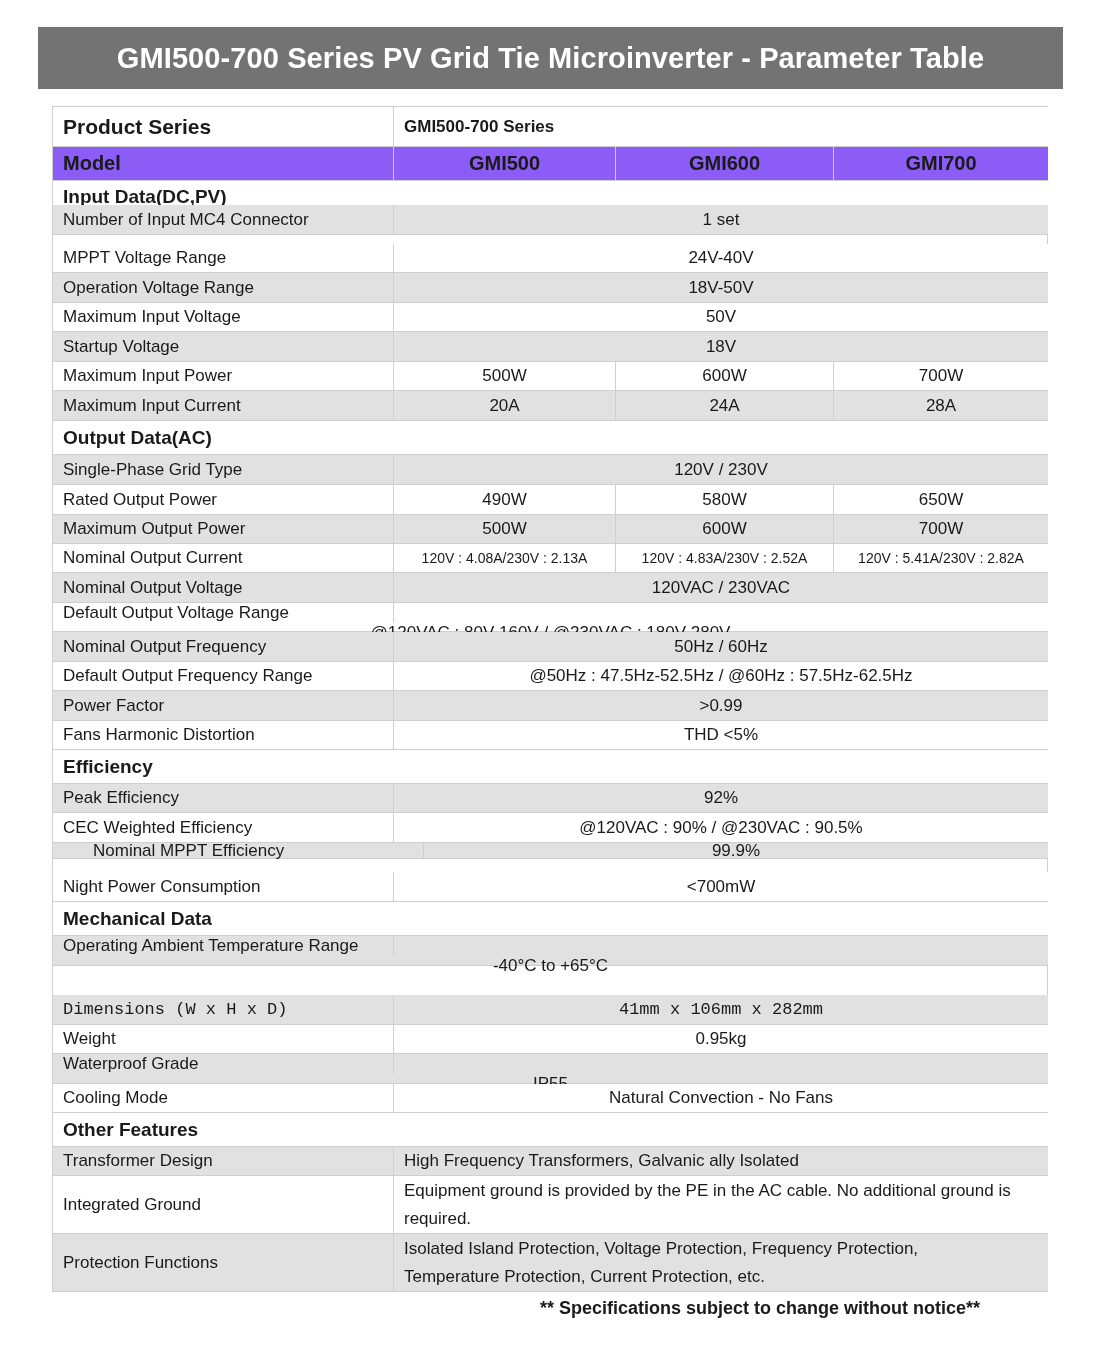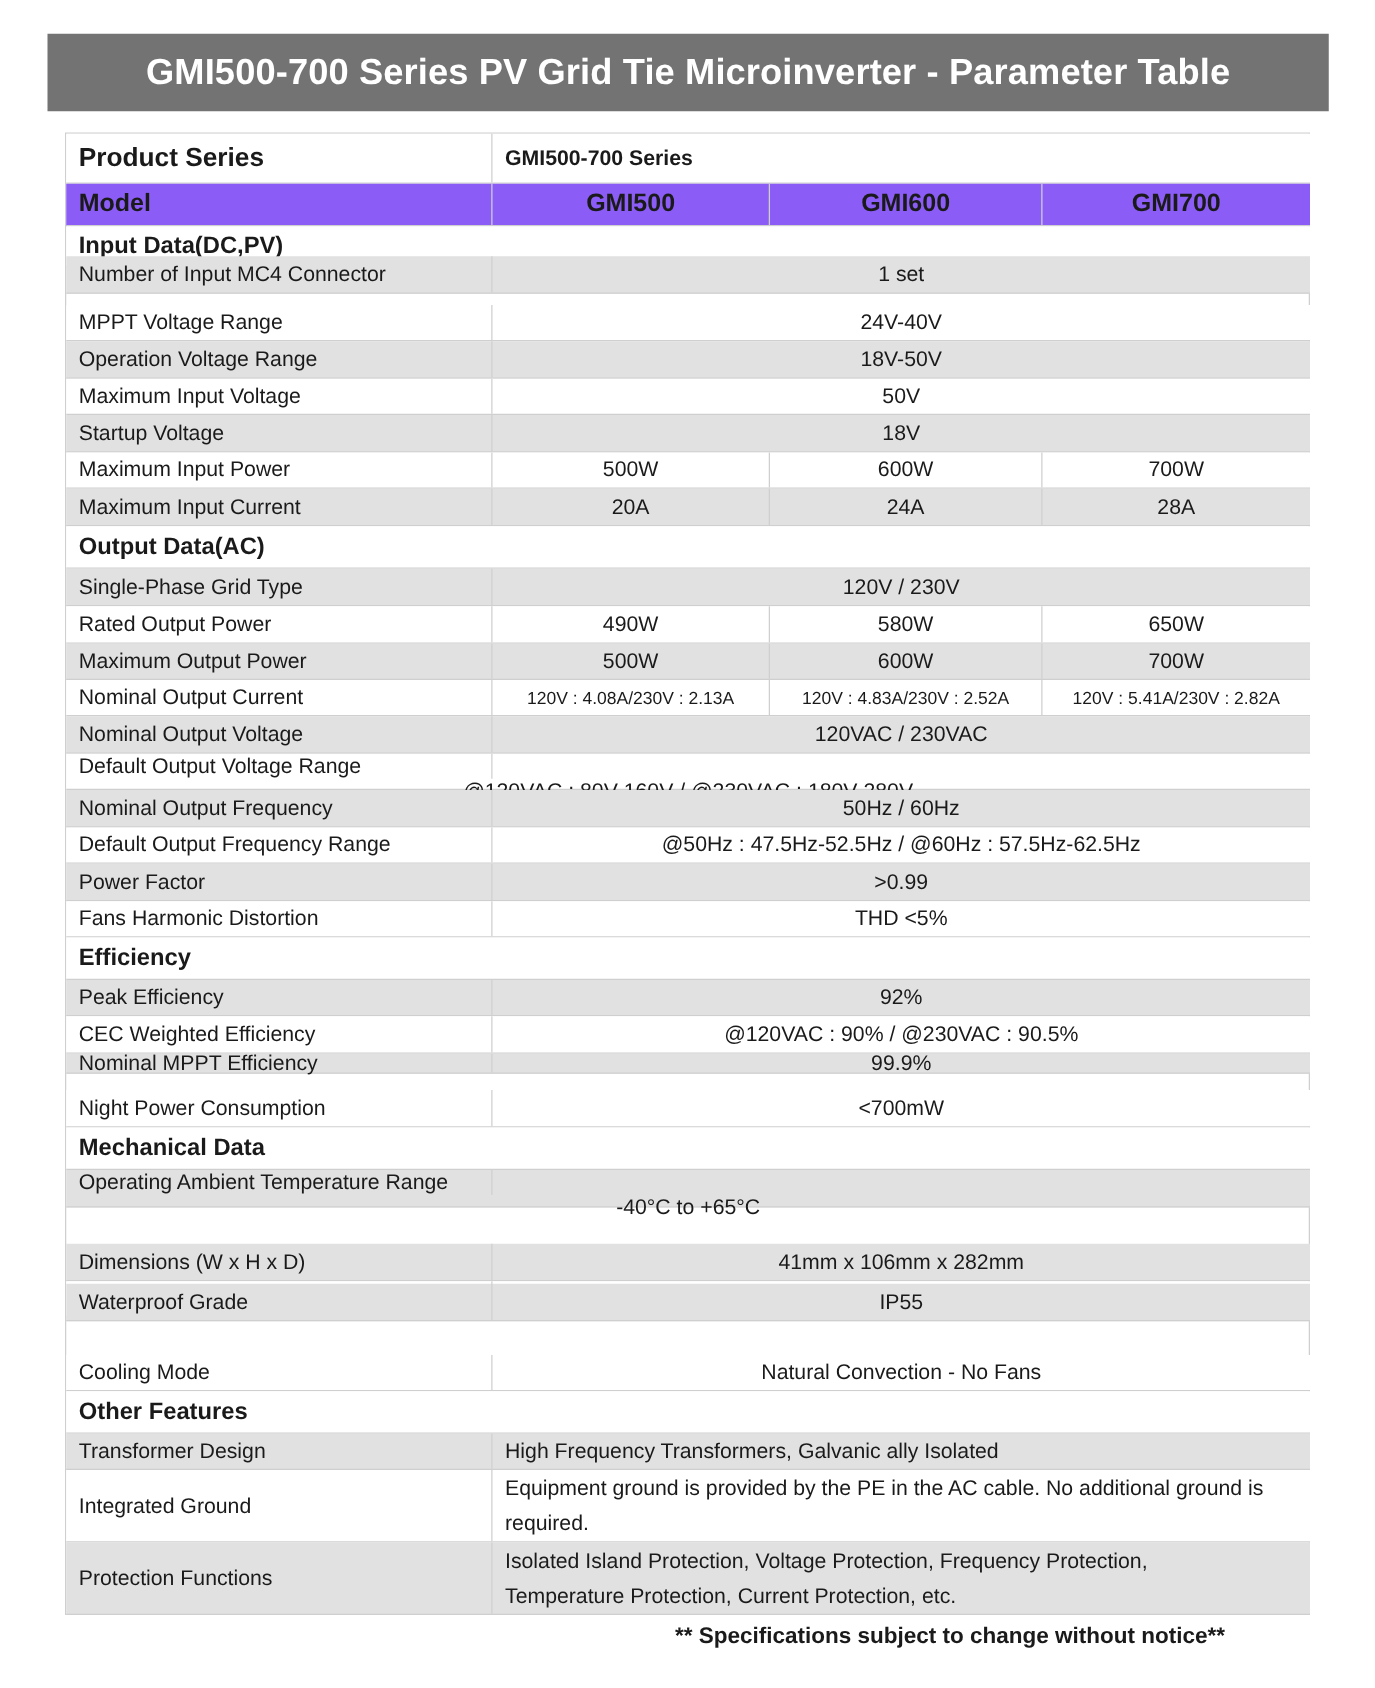--- a/index.html
+++ b/index.html
@@ -134,45 +134,45 @@
     <div class="cell section">Efficiency</div>
   </div>
   <div class="row gray" style="top:677px;height:29px;">
     <div class="cell label">Peak Efficiency</div>
     <div class="cell val">92%</div>
   </div>
   <div class="row white" style="top:706px;height:30px;">
     <div class="cell label">CEC Weighted Efficiency</div>
     <div class="cell val">@120VAC : 90%  /  @230VAC : 90.5%</div>
   </div>
-  <div class="row gray" style="top:736px;height:16px;">
+  <div class="row gray" style="top:736px;height:16px;padding-left:30px;">
     <div class="cell label">Nominal MPPT Efficiency</div>
     <div class="cell val">99.9%</div>
   </div>
   <div class="row white" style="top:765px;height:30px;">
     <div class="cell label">Night Power Consumption</div>
     <div class="cell val">&lt;700mW</div>
   </div>
 
   <div class="row white" style="top:795px;height:34px;">
     <div class="cell section">Mechanical Data</div>
   </div>
   <div class="row gray" style="top:829px;height:30px;flex-direction:column;">
     <div class="cell label">Operating Ambient Temperature Range</div>
     <div class="cell val">-40°C to +65°C</div>
   </div>
-  <div class="row gray" style="top:888px;height:30px;">
+  <div class="row gray" style="top:888px;height:30px;font-family:Liberation Mono, monospace;">
     <div class="cell label">Dimensions (W x H x D)</div>
     <div class="cell val">41mm x 106mm x 282mm</div>
   </div>
   <div class="row white" style="top:918px;height:29px;">
     <div class="cell label">Weight</div>
     <div class="cell val">0.95kg</div>
   </div>
-  <div class="row gray" style="top:920px;height:30px;">
+  <div class="row gray" style="top:947px;height:30px;flex-direction:column;">
     <div class="cell label">Waterproof Grade</div>
     <div class="cell val">IP55</div>
   </div>
   <div class="row white" style="top:977px;height:29px;">
     <div class="cell label">Cooling Mode</div>
     <div class="cell val">Natural Convection - No Fans</div>
   </div>
 
   <div class="row white" style="top:1006px;height:34px;">
     <div class="cell section">Other Features</div>

